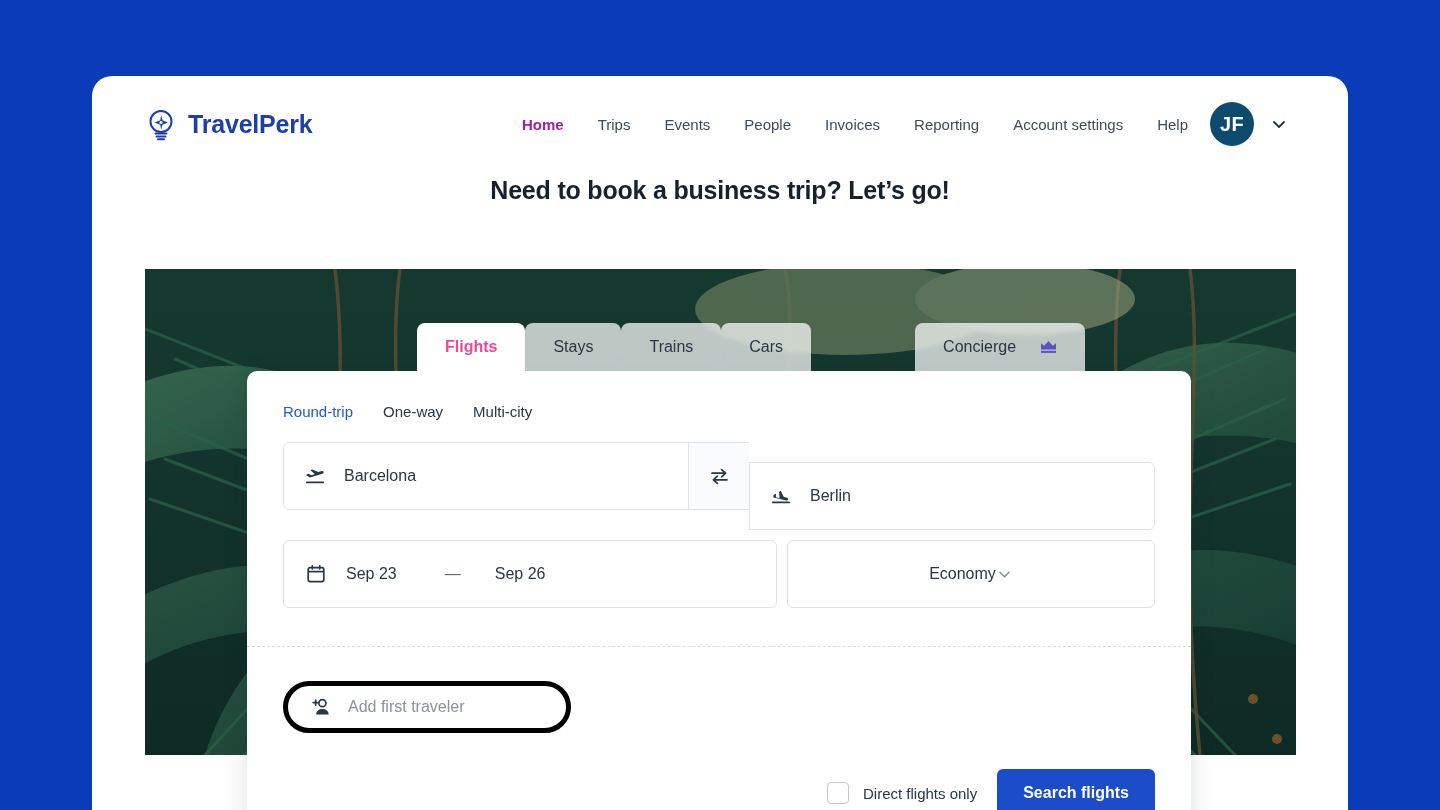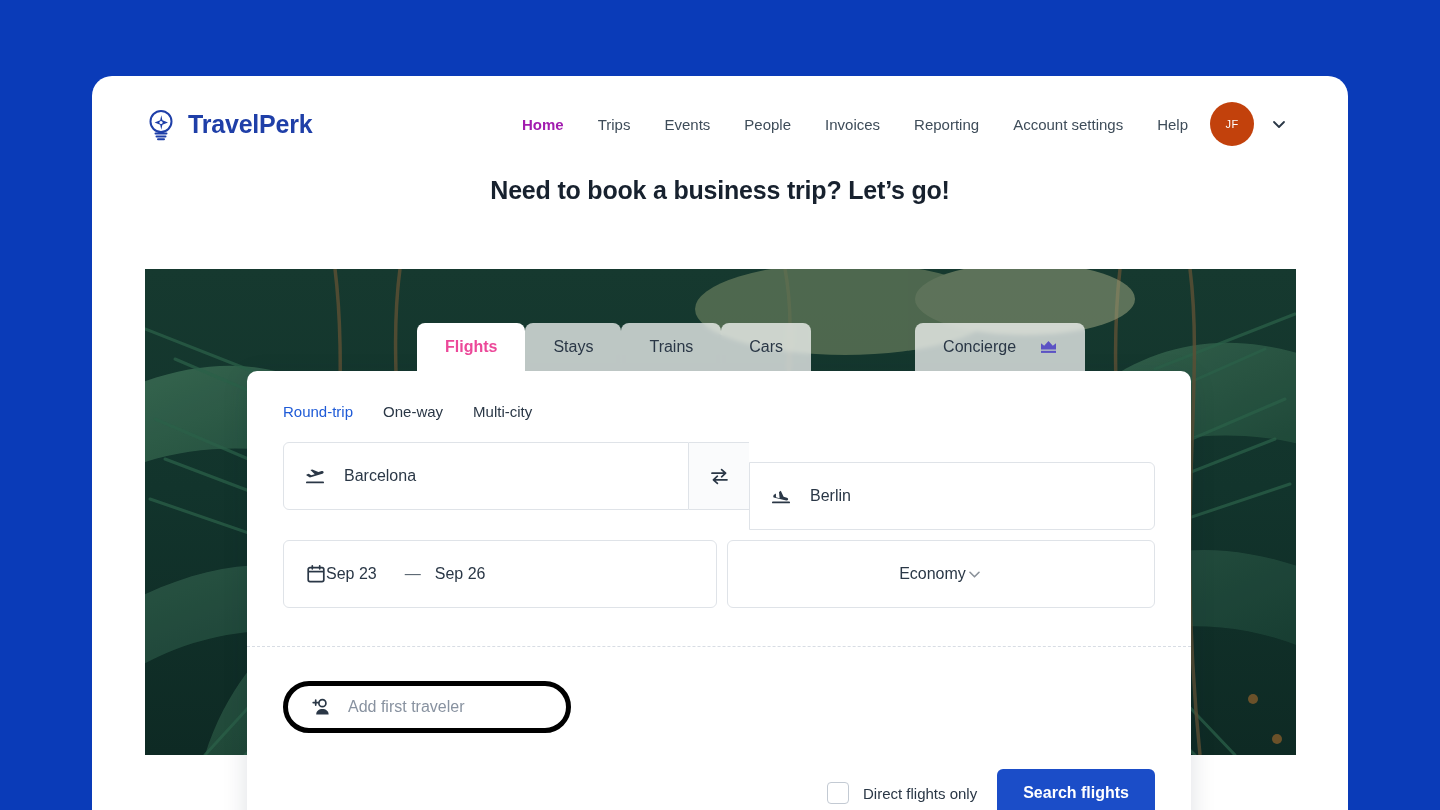--- a/index.html
+++ b/index.html
@@ -74,24 +74,24 @@
   .nav-right {
     position: absolute;
     right: 60px;
     display: flex;
     align-items: center;
     gap: 16px;
   }
   .avatar {
     width: 44px; height: 44px;
     border-radius: 50%;
-    background: #c2410c;
+    background: #0c4a6e;
     color: #ffffff;
-    font-size: 11px;
-    font-weight: normal;
+    font-size: 20px;
+    font-weight: bold;
     display: flex;
     align-items: center;
     justify-content: center;
     cursor: pointer;
     letter-spacing: 0.3px;
   }
   .chev-down { width: 18px; height: 18px; display: block; cursor: pointer; }
 
   
   .greeting {
@@ -217,23 +217,24 @@
   }
   .field-value {
     font-size: 16px;
     color: #2A3746;
   }
   .icon-plane { width: 22px; height: 22px; display: block; flex: none; }
   .icon-swap { width: 21px; height: 21px; display: block; }
 
   .row-2 { margin-top: 10px; gap: 10px; }
   .field-dates {
-    width: 434px;
+    width: 494px;
     border-radius: 6px;
     padding: 0 22px;
+    gap: 20px;
     cursor: pointer;
   }
   .icon-cal { width: 20px; height: 20px; display: block; flex: none; }
   .date-sep {
     color: #5A6672;
     font-size: 16px;
     margin: 0 14px 0 28px;
   }
   .field-cabin {
     flex: 1;

